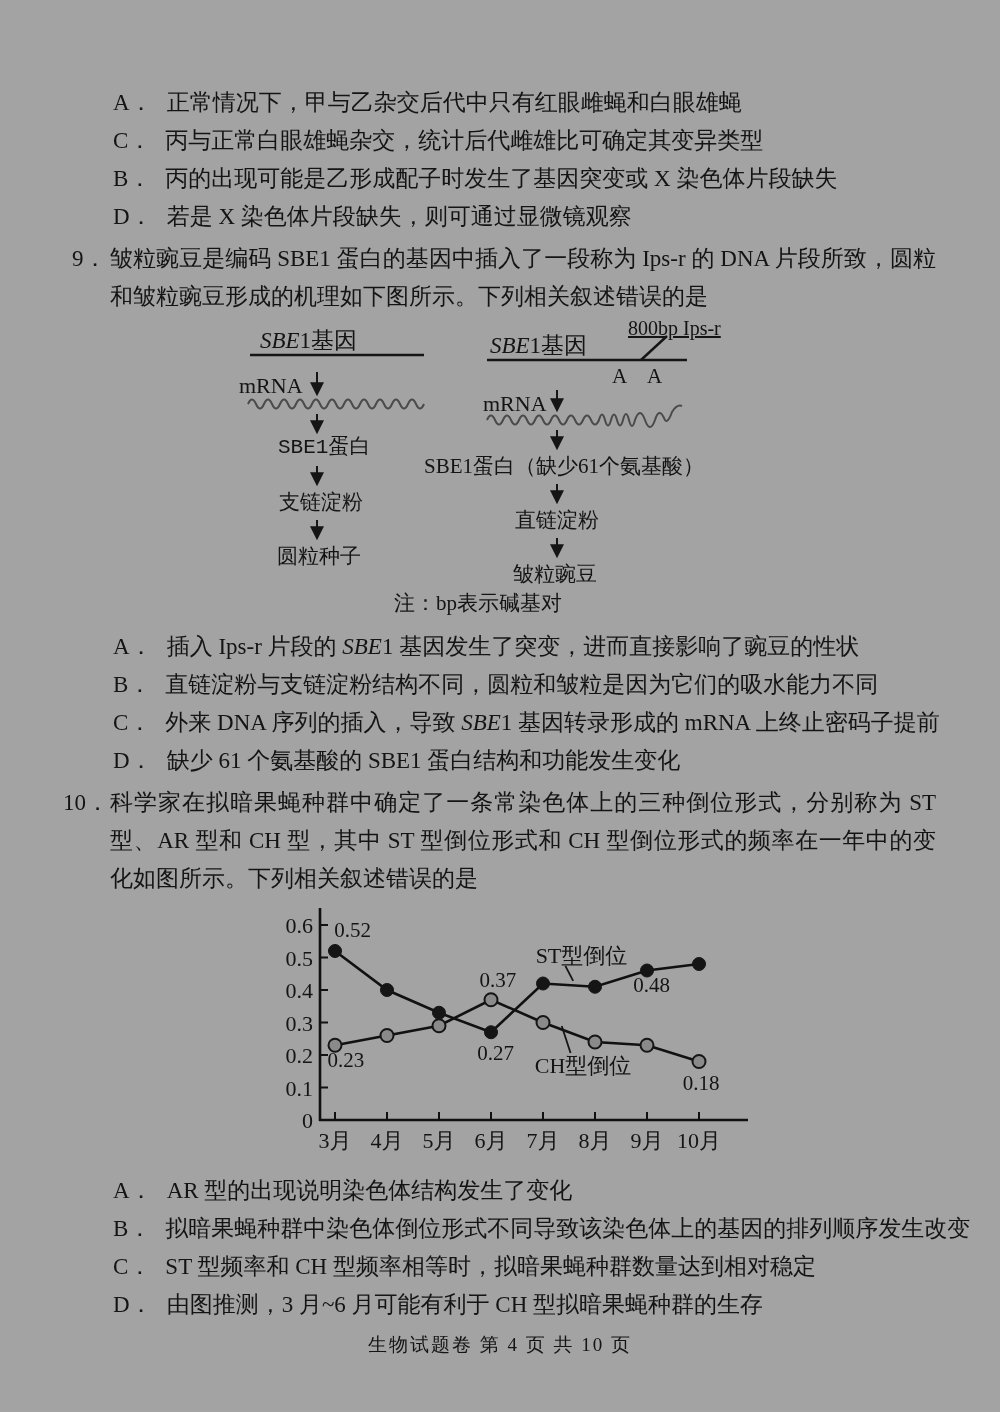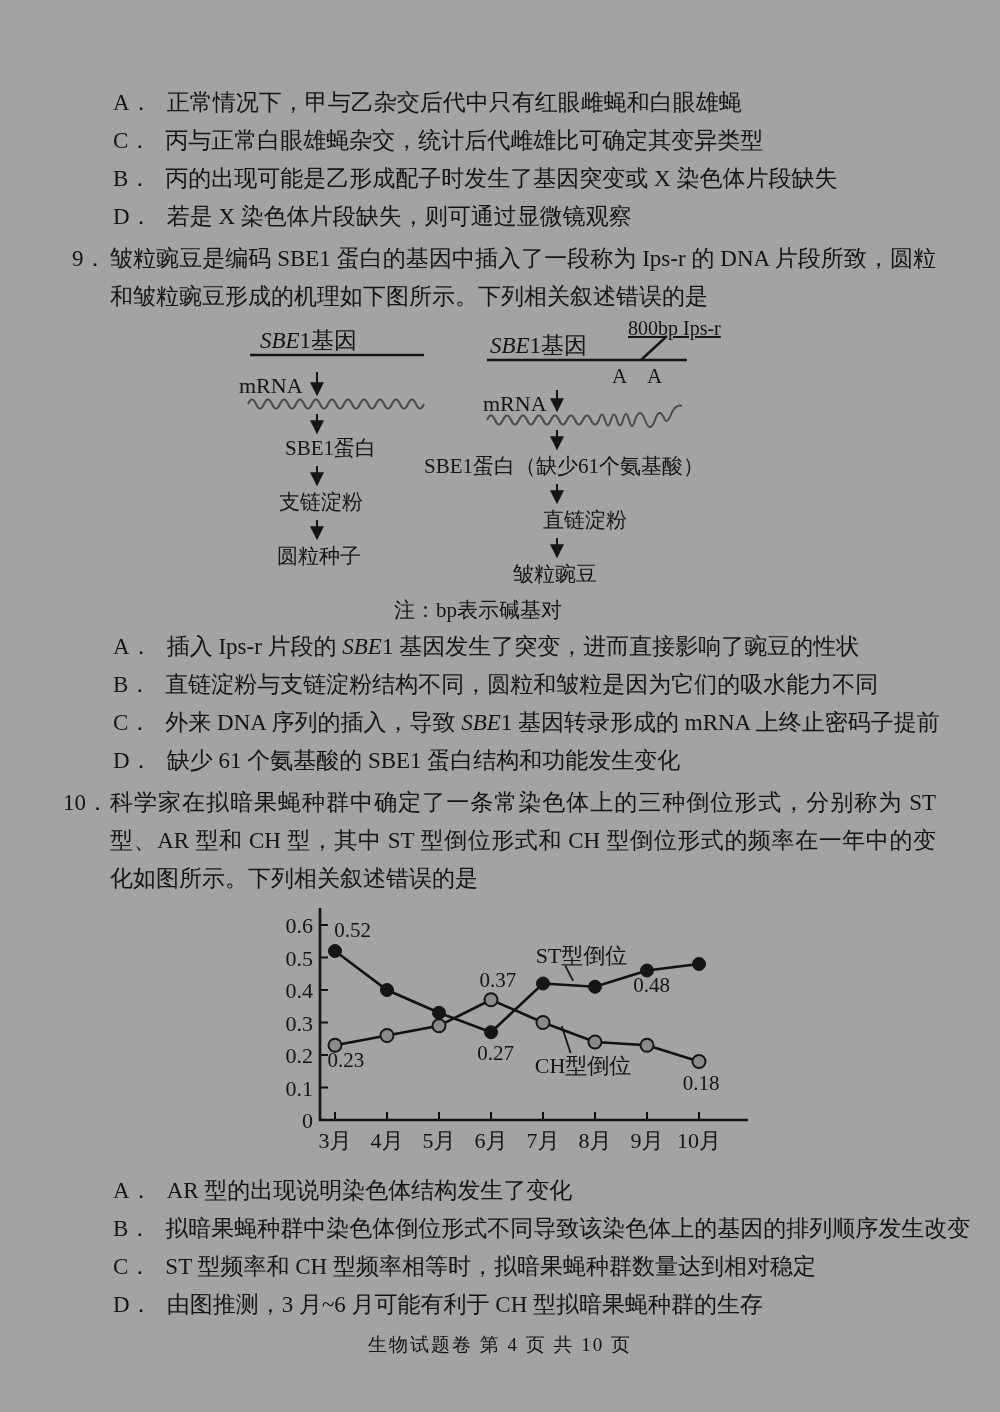--- a/index.html
+++ b/index.html
@@ -79,32 +79,32 @@
         <line class="dln" x1="641" y1="44" x2="667" y2="20"></line>
         <line class="darrow" x1="557" y1="74" x2="557" y2="92"></line>
         <path class="wave" d="M487,104 q4,-9 8,0 t8,0 t8,0 t8,0 t8,0 t8,0 t8,0 t8,0 t8,0 t8,0 t8,0 t8,0 t8,0 t8,0 q3,-11 6,0 q3,11 6,0 q3,-11 6,0 q3,11 6,0 q3,-12 6,0 q3,12 6,0 q5,-14 10,0 q5,14 10,0 q4,-13 9,-2 q3,8 8,-6 q5,-8 10,-6"></path>
         <line class="darrow" x1="557" y1="114" x2="557" y2="130"></line>
         <line class="darrow" x1="557" y1="168" x2="557" y2="184"></line>
         <line class="darrow" x1="557" y1="222" x2="557" y2="238"></line>
       </svg>
 
       <div class="dlabel dgene" style="left:260px;top:13px;"><i>SBE</i><span>1基因</span></div>
       <div class="dlabel dlatin" style="left:239px;top:58px;">mRNA</div>
-      <div class="dlabel" style="left:285px;top:120px;">SBE1蛋白</div>
+      <div class="dlabel" style="left:278px;top:120px;font-family:Liberation Mono, monospace;">SBE1蛋白</div>
       <div class="dlabel" style="left:279px;top:174px;">支链淀粉</div>
       <div class="dlabel" style="left:277px;top:228px;font-family:Liberation Serif, serif;">圆粒种子</div>
 
       <div class="dlabel dsmall" style="left:628px;top:0px;text-decoration:underline;">800bp Ips-r</div>
       <div class="dlabel dgene" style="left:490px;top:18px;"><i>SBE</i><span>1基因</span></div>
       <div class="dlabel" style="left:612px;top:48px;">A　A</div>
       <div class="dlabel dlatin" style="left:483px;top:76px;">mRNA</div>
       <div class="dlabel" style="left:424px;top:138px;">SBE1蛋白（缺少61个氨基酸）</div>
-      <div class="dlabel" style="left:515px;top:192px;margin-left:28px;">直链淀粉</div>
+      <div class="dlabel" style="left:515px;top:192px;">直链淀粉</div>
       <div class="dlabel" style="left:513px;top:246px;">皱粒豌豆</div>
-      <div class="dlabel" style="left:394px;top:282px;">注：bp表示碱基对</div>
+      <div class="dlabel" style="left:394px;top:275px;">注：bp表示碱基对</div>
     </div>
 
     <div class="mt6">
       <div class="opt"><span class="ol">A．</span><span><span>插入 Ips-r 片段的 </span><i>SBE</i><span>1 基因发生了突变，进而直接影响了豌豆的性状</span></span></div>
       <div class="opt"><span class="ol">B．</span><span><span>直链淀粉与支链淀粉结构不同，圆粒和皱粒是因为它们的吸水能力不同</span></span></div>
       <div class="opt"><span class="ol">C．</span><span><span>外来 DNA 序列的插入，导致 </span><i>SBE</i><span>1 基因转录形成的 mRNA 上终止密码子提前</span></span></div>
       <div class="opt"><span class="ol">D．</span><span><span>缺少 61 个氨基酸的 SBE1 蛋白结构和功能发生变化</span></span></div>
     </div>
   </section>
 

